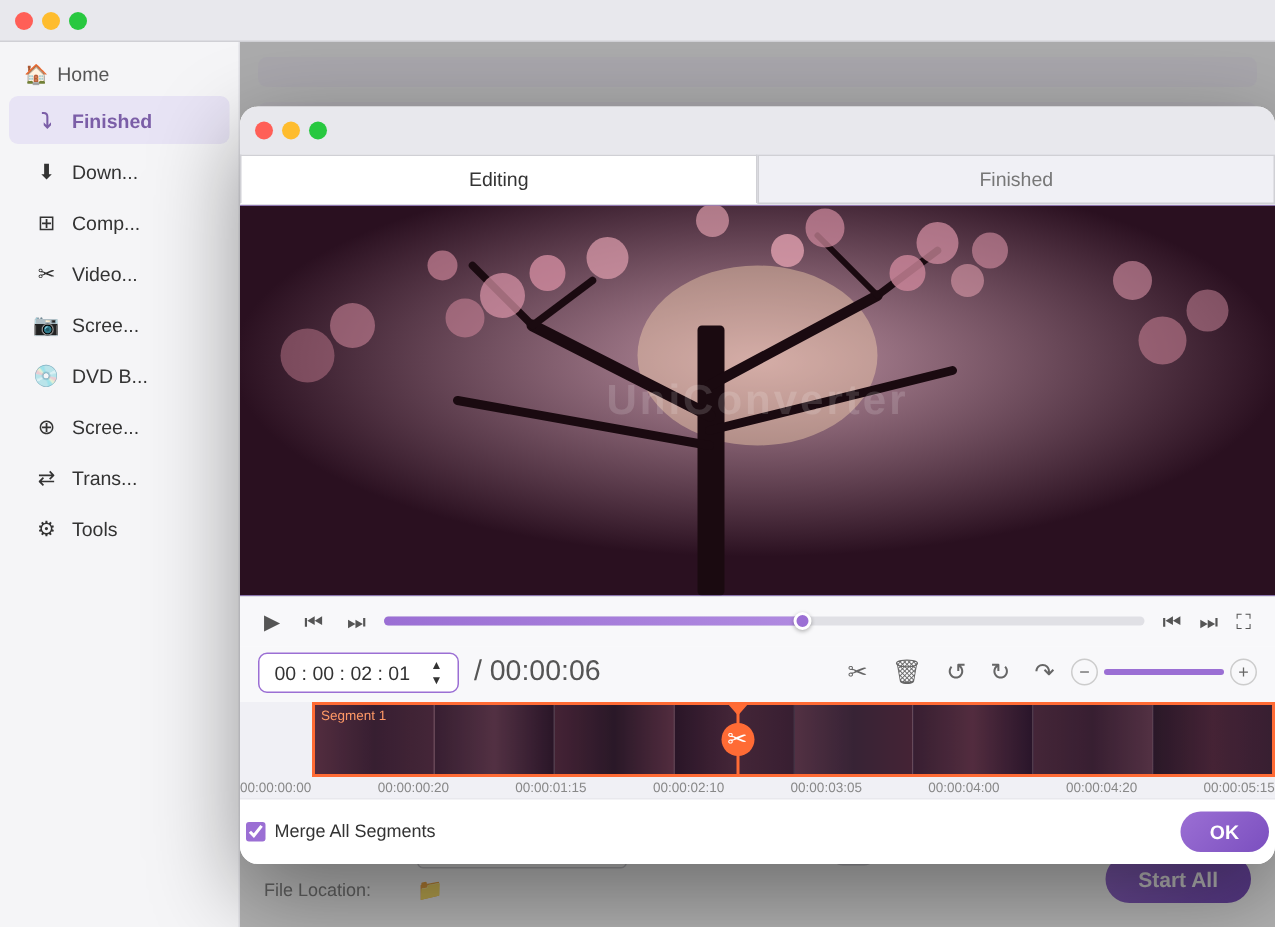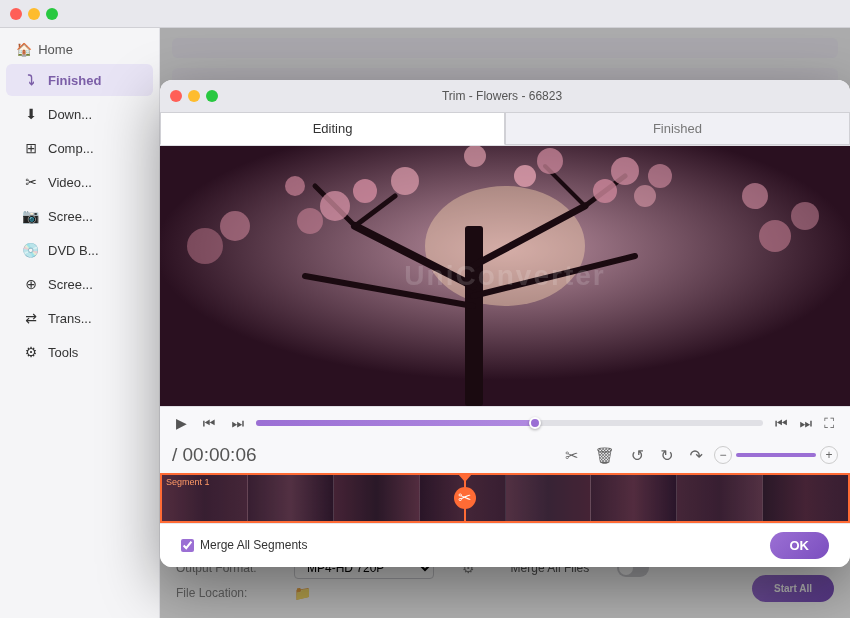--- a/index.html
+++ b/index.html
@@ -141,21 +141,21 @@
       border-top: 1px solid #e0e0e5;
       display: flex;
       flex-direction: column;
       justify-content: center;
       padding: 8px 16px;
       gap: 6px;
     }
     .bottom-row {
       display: flex;
       align-items: center;
-      gap: 28px;
+      gap: 12px;
       font-size: 12px;
       color: #555;
     }
     .bottom-label {
       color: #888;
       min-width: 90px;
     }
     .bottom-select {
       padding: 2px 8px;
       border: 1px solid #d0d0d5;
@@ -183,21 +183,21 @@
     }
     .start-all-btn {
       position: absolute;
       right: 16px;
       bottom: 16px;
       background: linear-gradient(135deg, #9b6fd4, #7b4fbf);
       color: white;
       border: none;
       border-radius: 20px;
       padding: 8px 22px;
-      font-size: 10px;
+      font-size: 14px;
       font-weight: 600;
       cursor: pointer;
     }
     .folder-icon-btn {
       background: none;
       border: none;
       cursor: pointer;
       font-size: 14px;
       color: #888;
     }
@@ -409,20 +409,21 @@
       padding: 0;
     }
     .timeline-track {
       height: 50px;
       background: #2a1a3a;
       border: 2px solid #ff6b35;
       position: relative;
       overflow: hidden;
       display: flex;
       align-items: center;
+      margin-left: 48px;
     }
     .timeline-label {
       position: absolute;
       top: 2px;
       left: 4px;
       font-size: 9px;
       color: #ff9966;
       z-index: 5;
     }
     
@@ -463,21 +464,21 @@
     .timeline-timestamps {
       display: flex;
       justify-content: space-between;
       padding: 2px 0;
       font-size: 9px;
       color: #888;
     }
 
     
     .modal-bottom {
-      padding: 8px 21px;
+      padding: 8px 4px;
       display: flex;
       align-items: center;
       gap: 10px;
       border-top: 1px solid #e8e8ed;
       background: white;
     }
     .merge-checkbox {
       display: flex;
       align-items: center;
       gap: 6px;
@@ -593,21 +594,20 @@
       <div style="height:20px; background:#ede8f8; margin:0 12px 8px; border-radius:6px; opacity:0.4;"></div>
     </div>
 
     <div class="modal-overlay">
       <div class="modal">
 
         <div class="modal-titlebar">
           <span class="traffic-light tl-close"></span>
           <span class="traffic-light tl-min"></span>
           <span class="traffic-light tl-max"></span>
-          <span class="modal-title">Trim - Flowers - 66823</span>
         </div>
 
         <div class="modal-tabs">
           <div class="modal-tab active">Editing</div>
           <div class="modal-tab">Finished</div>
         </div>
 
         <div class="video-preview">
           <div class="video-bg"></div>
 
@@ -666,20 +666,27 @@
             <div class="progress-thumb"></div>
           </div>
           <div class="ctrl-icon-right">
             <button class="ctrl-btn">⏮</button>
             <button class="ctrl-btn">⏭</button>
             <button class="ctrl-btn">⛶</button>
           </div>
         </div>
 
         <div class="time-input-row">
+          <div class="time-input-box">
+            <input type="text" value="00 : 00 : 02 : 01" style="">
+            <div style="display:flex;flex-direction:column;gap:1px;">
+              <span style="font-size:8px;cursor:pointer;">▲</span>
+              <span style="font-size:8px;cursor:pointer;">▼</span>
+            </div>
+          </div>
           <span class="time-total">/ 00:00:06</span>
           <div class="edit-action-btns">
             <button class="edit-btn" title="Cut">✂</button>
             <button class="edit-btn" title="Delete">🗑</button>
             <button class="edit-btn" title="Undo">↺</button>
             <button class="edit-btn" title="Redo">↻</button>
             <button class="edit-btn" title="Forward">↷</button>
             <div class="zoom-row">
               <button class="zoom-btn">−</button>
               <div class="zoom-slider"></div>
@@ -699,20 +706,30 @@
               <div style="flex:1;background:linear-gradient(90deg,#2a1525,#4a2838,#3a2030);border-right:1px solid rgba(255,255,255,0.15);"></div>
               <div style="flex:1;background:linear-gradient(90deg,#5a3545,#3a2535,#4a2535);border-right:1px solid rgba(255,255,255,0.15);"></div>
               <div style="flex:1;background:linear-gradient(90deg,#3a2030,#5a3040,#2a1528);border-right:1px solid rgba(255,255,255,0.15);"></div>
               <div style="flex:1;background:linear-gradient(90deg,#4a2838,#3a2030,#5a3545);border-right:1px solid rgba(255,255,255,0.15);"></div>
               <div style="flex:1;background:linear-gradient(90deg,#2a1825,#4a2535,#3a2030);"></div>
             </div>
 
             <div class="timeline-playhead">
               <div class="scissors-icon">✂</div>
             </div>
+          </div>
+          <div class="timeline-timestamps">
+            <span>00:00:00:00</span>
+            <span>00:00:00:20</span>
+            <span>00:00:01:15</span>
+            <span>00:00:02:10</span>
+            <span>00:00:03:05</span>
+            <span>00:00:04:00</span>
+            <span>00:00:04:20</span>
+            <span>00:00:05:15</span>
           </div>
         </div>
 
         <div class="modal-bottom">
           <label class="merge-checkbox">
             <input type="checkbox" checked="" style="">
             <span>Merge All Segments</span>
           </label>
           <div class="modal-bottom-spacer"></div>
           <button class="modal-ok-btn">OK</button>

